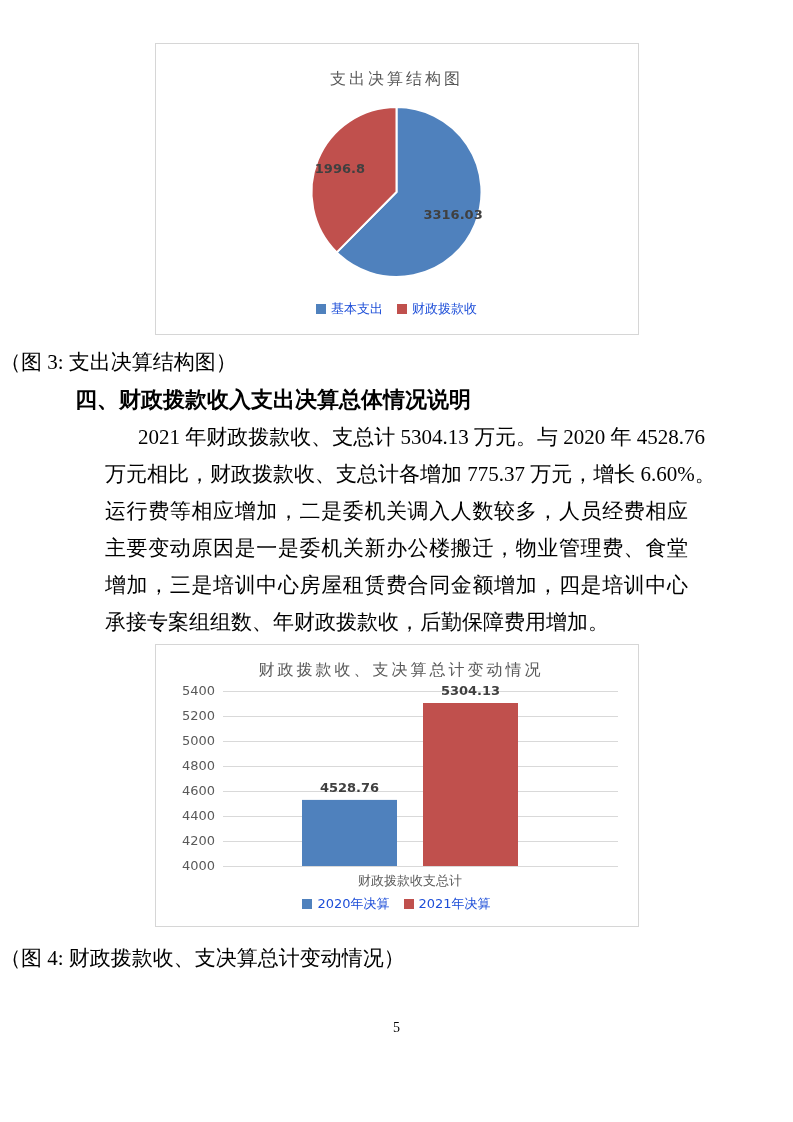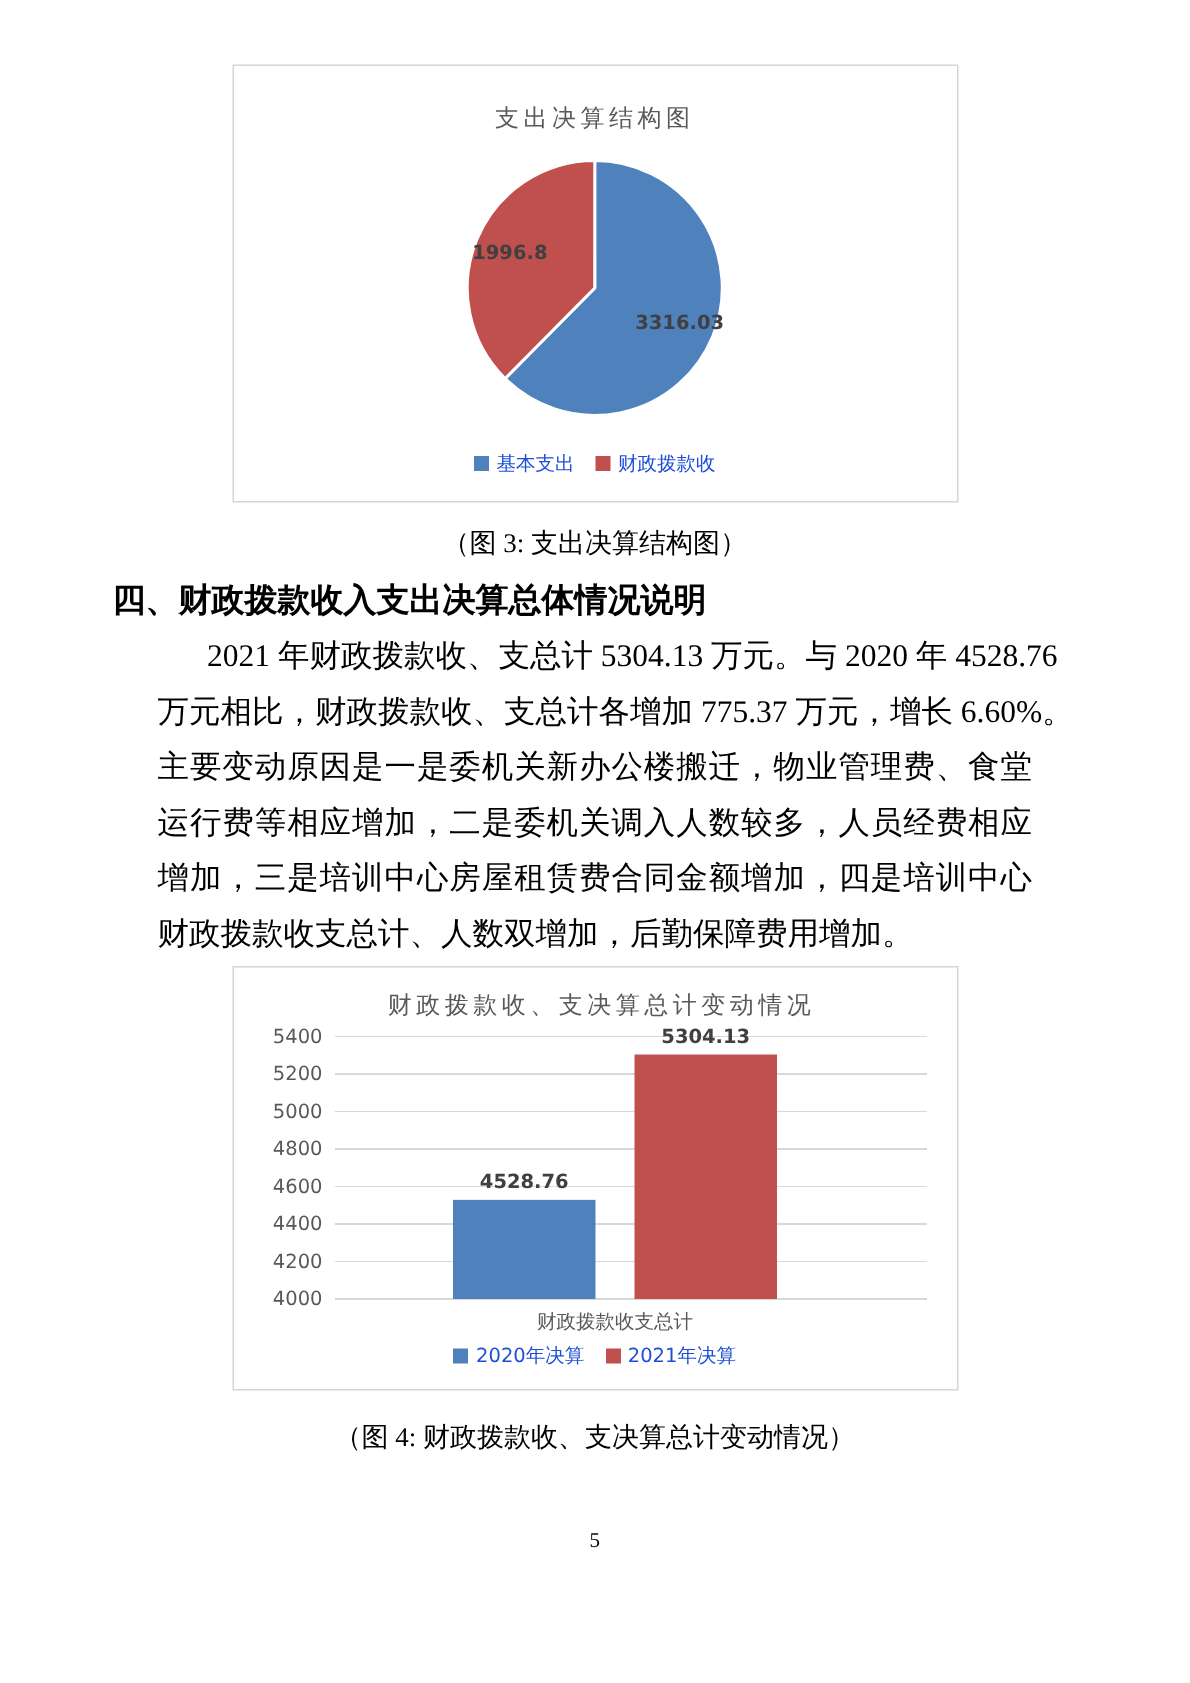--- a/index.html
+++ b/index.html
@@ -9,21 +9,21 @@
              border:1.5px solid #d6d6d6;}
   #box1{margin-top:43px;height:292px;}
   #box2{margin-top:3px;height:283px;}
   .legend{display:flex;justify-content:center;align-items:center;gap:14px;
           font-family:"DejaVu Sans","Liberation Sans",sans-serif;
           font-size:13px;color:#1d4ed8;}
   #pie-legend{margin-top:2px;}
   #bar-legend{margin-top:4px;}
   .legend-item{display:flex;align-items:center;}
   .sw{width:10px;height:10px;display:inline-block;margin-right:5px;flex:none;}
-  .caption{margin-top:8px;text-align:center;font-size:18px;line-height:38px;}
+  .caption{margin-top:8px;text-align:left;font-size:21px;line-height:38px;}
   .heading{padding-left:75px;font-family:"Liberation Sans","DejaVu Sans",sans-serif;
            font-weight:bold;font-size:22px;line-height:38px;}
   .para{width:583px;margin:0 auto;font-size:21px;line-height:37px;}
   .para .line{text-align:justify;text-align-last:justify;white-space:nowrap;}
   .para .line.first{text-indent:33px;}
   .para .line.last{text-align-last:left;}
   svg{display:block;}
   svg text{font-family:"DejaVu Sans","Liberation Sans",sans-serif;}
   .chart-title{font-size:16px;fill:#595959;letter-spacing:3px;}
   .grid{stroke:#d9d9d9;stroke-width:1;shape-rendering:crispEdges;}
@@ -57,24 +57,24 @@
       </div>
   </div>
 
   <div class="caption">（图 3: 支出决算结构图）</div>
 
   <div class="heading">四、财政拨款收入支出决算总体情况说明</div>
 
   <div class="para">
     <div class="line first">2021 年财政拨款收、支总计 5304.13 万元。与 2020 年 4528.76</div>
     <div class="line">万元相比，财政拨款收、支总计各增加 775.37 万元，增长 6.60%。</div>
+    <div class="line">运行费等相应增加，二是委机关调入人数较多，人员经费相应</div>
     <div class="line">主要变动原因是一是委机关新办公楼搬迁，物业管理费、食堂</div>
-    <div class="line">运行费等相应增加，二是委机关调入人数较多，人员经费相应</div>
     <div class="line">增加，三是培训中心房屋租赁费合同金额增加，四是培训中心</div>
-    <div class="line last">财政拨款收支总计、人数双增加，后勤保障费用增加。</div>
+    <div class="line last">承接专案组组数、年财政拨款收，后勤保障费用增加。</div>
   </div>
 
   <div class="chart-box" id="box2">
     <svg id="bar-svg" width="481" height="246">
         <text x="245" y="30" text-anchor="middle" class="chart-title">财政拨款收、支决算总计变动情况</text>
         <line x1="67" y1="221" x2="462" y2="221" class="grid"></line>
         <text x="59" y="225" text-anchor="end" class="tick">4000</text>
         <line x1="67" y1="196" x2="462" y2="196" class="grid"></line>
         <text x="59" y="200" text-anchor="end" class="tick">4200</text>
         <line x1="67" y1="171" x2="462" y2="171" class="grid"></line>

